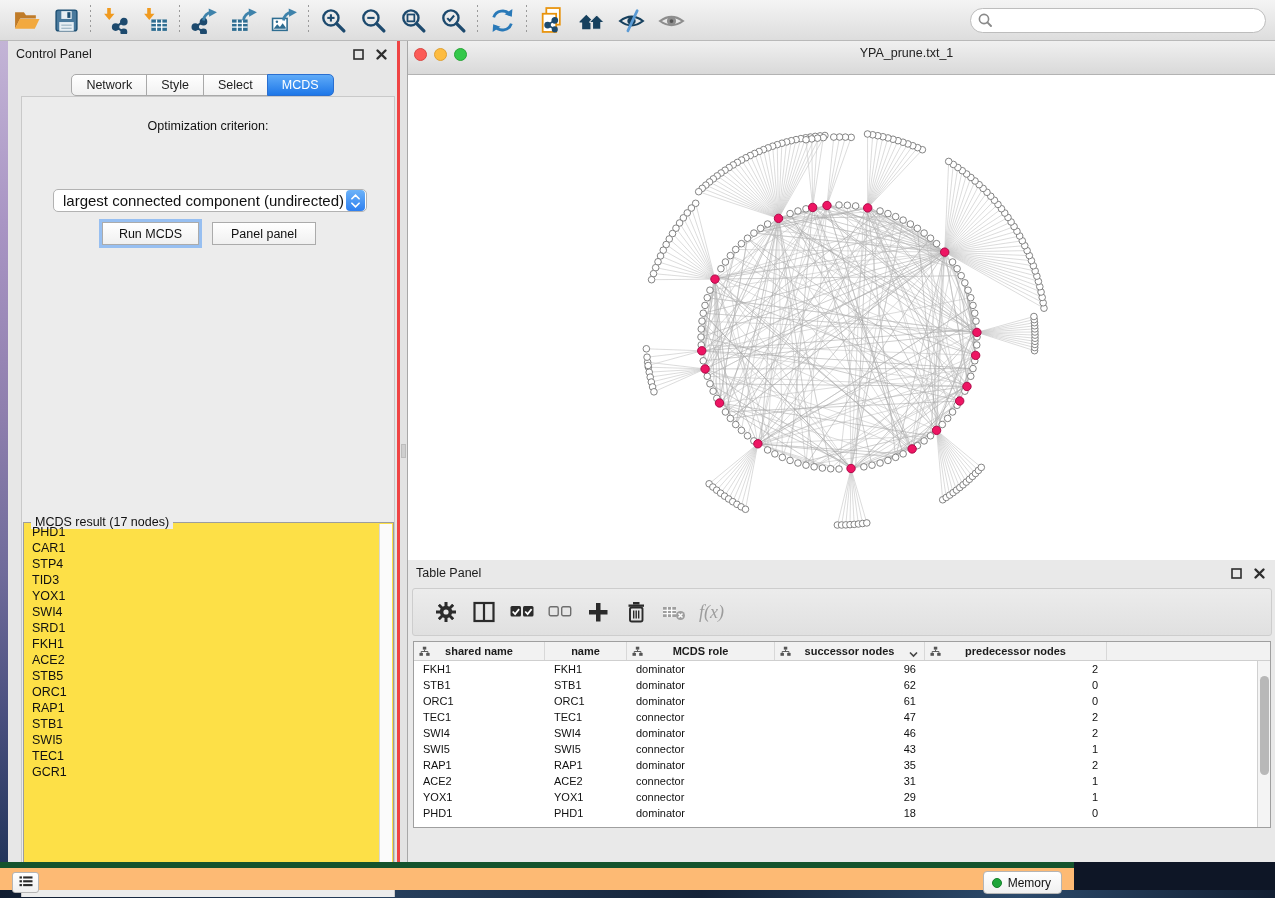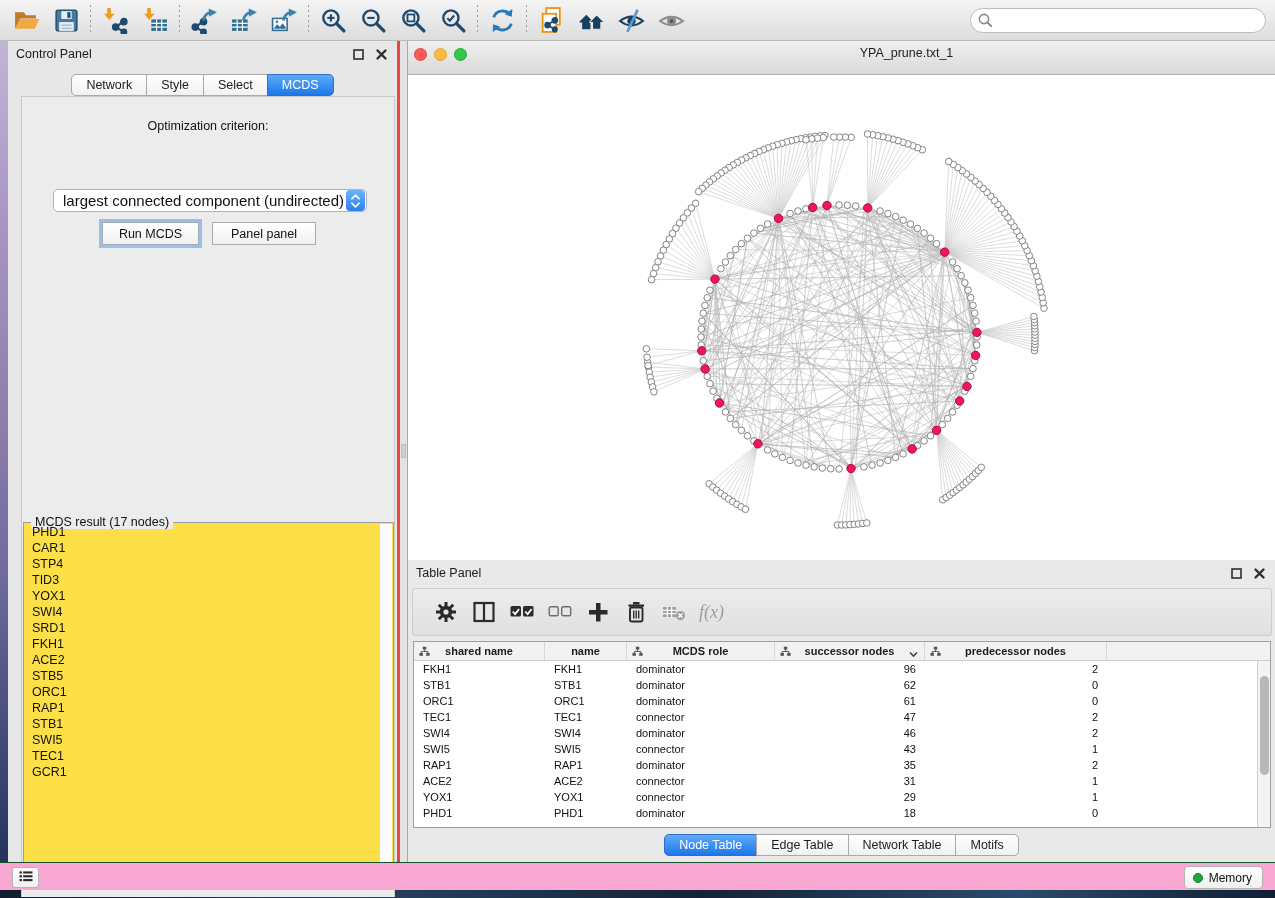--- a/index.html
+++ b/index.html
@@ -119,22 +119,22 @@
   .gc.l { padding-left:9px; }
   .gc.r { text-align:right; padding-right:9px; }
   .grid-scroll { position:absolute; right:0; top:19px; bottom:0; width:13px;
     background:#f4f4f4; border-left:1px solid #d0d0d0; }
   .grid-scroll .thumb { position:absolute; left:1.5px; top:15px; width:9px; height:99px;
     background:#b8b8b8; border-radius:5px; }
 
   .tp-tabs { position:absolute; left:0; bottom:6px; width:100%; display:flex; justify-content:center; }
 
   
-  .statusbar { position:absolute; left:0; top:862px; width:1275px; height:28px;
-    background:#f9a8d4; border-top:1px solid #14532d; }
+  .statusbar { position:absolute; left:0; top:862px; width:1074px; height:28px;
+    background:#fdba74; border-top:6px solid #14532d; }
   .list-btn { position:absolute; left:12px; top:4px; width:27px; height:21px;
     background:linear-gradient(#ffffff,#f0f0f0); border:1px solid #b5b5b5; border-radius:3px;
     display:flex; align-items:center; justify-content:center; }
   .list-btn svg { width:16px; height:13px; }
   .memory-btn { position:absolute; right:12px; top:3px; height:23px; padding:0 10px 0 8px;
     background:linear-gradient(#ffffff,#f0f0f0); border:1px solid #b5b5b5; border-radius:4px;
     display:flex; align-items:center; gap:6px; font-size:12px; color:#111; }
   .memory-dot { width:10px; height:10px; border-radius:50%; background:#1ea63a; border:1px solid #15802b; }
 </style>
 </head>
@@ -1308,28 +1308,20 @@
           <div class="gc r">18</div>
           <div class="gc r">0</div>
           <div class="gc"></div>
         </div>
       </div>
     <div class="grid-scroll">
       <div class="thumb"></div>
     </div>
   </div>
 
-  <div class="tp-tabs">
-    <div class="seg" id="tp-seg">
-        <div class="tab active">Node Table</div>
-        <div class="tab">Edge Table</div>
-        <div class="tab">Network Table</div>
-        <div class="tab">Motifs</div>
-      </div>
-  </div>
 </div>
 
 <div class="statusbar">
   <div class="list-btn">
     <span style="display:flex;">
         <svg viewBox="0 0 16 16" width="100%" height="100%">
           <g fill="#2b2b2b">
             <rect x="0" y="0.5" width="3" height="2.6"></rect>
             <rect x="4.5" y="0.5" width="11.5" height="2.6"></rect>
             <rect x="0" y="5.2" width="3" height="2.6"></rect>

